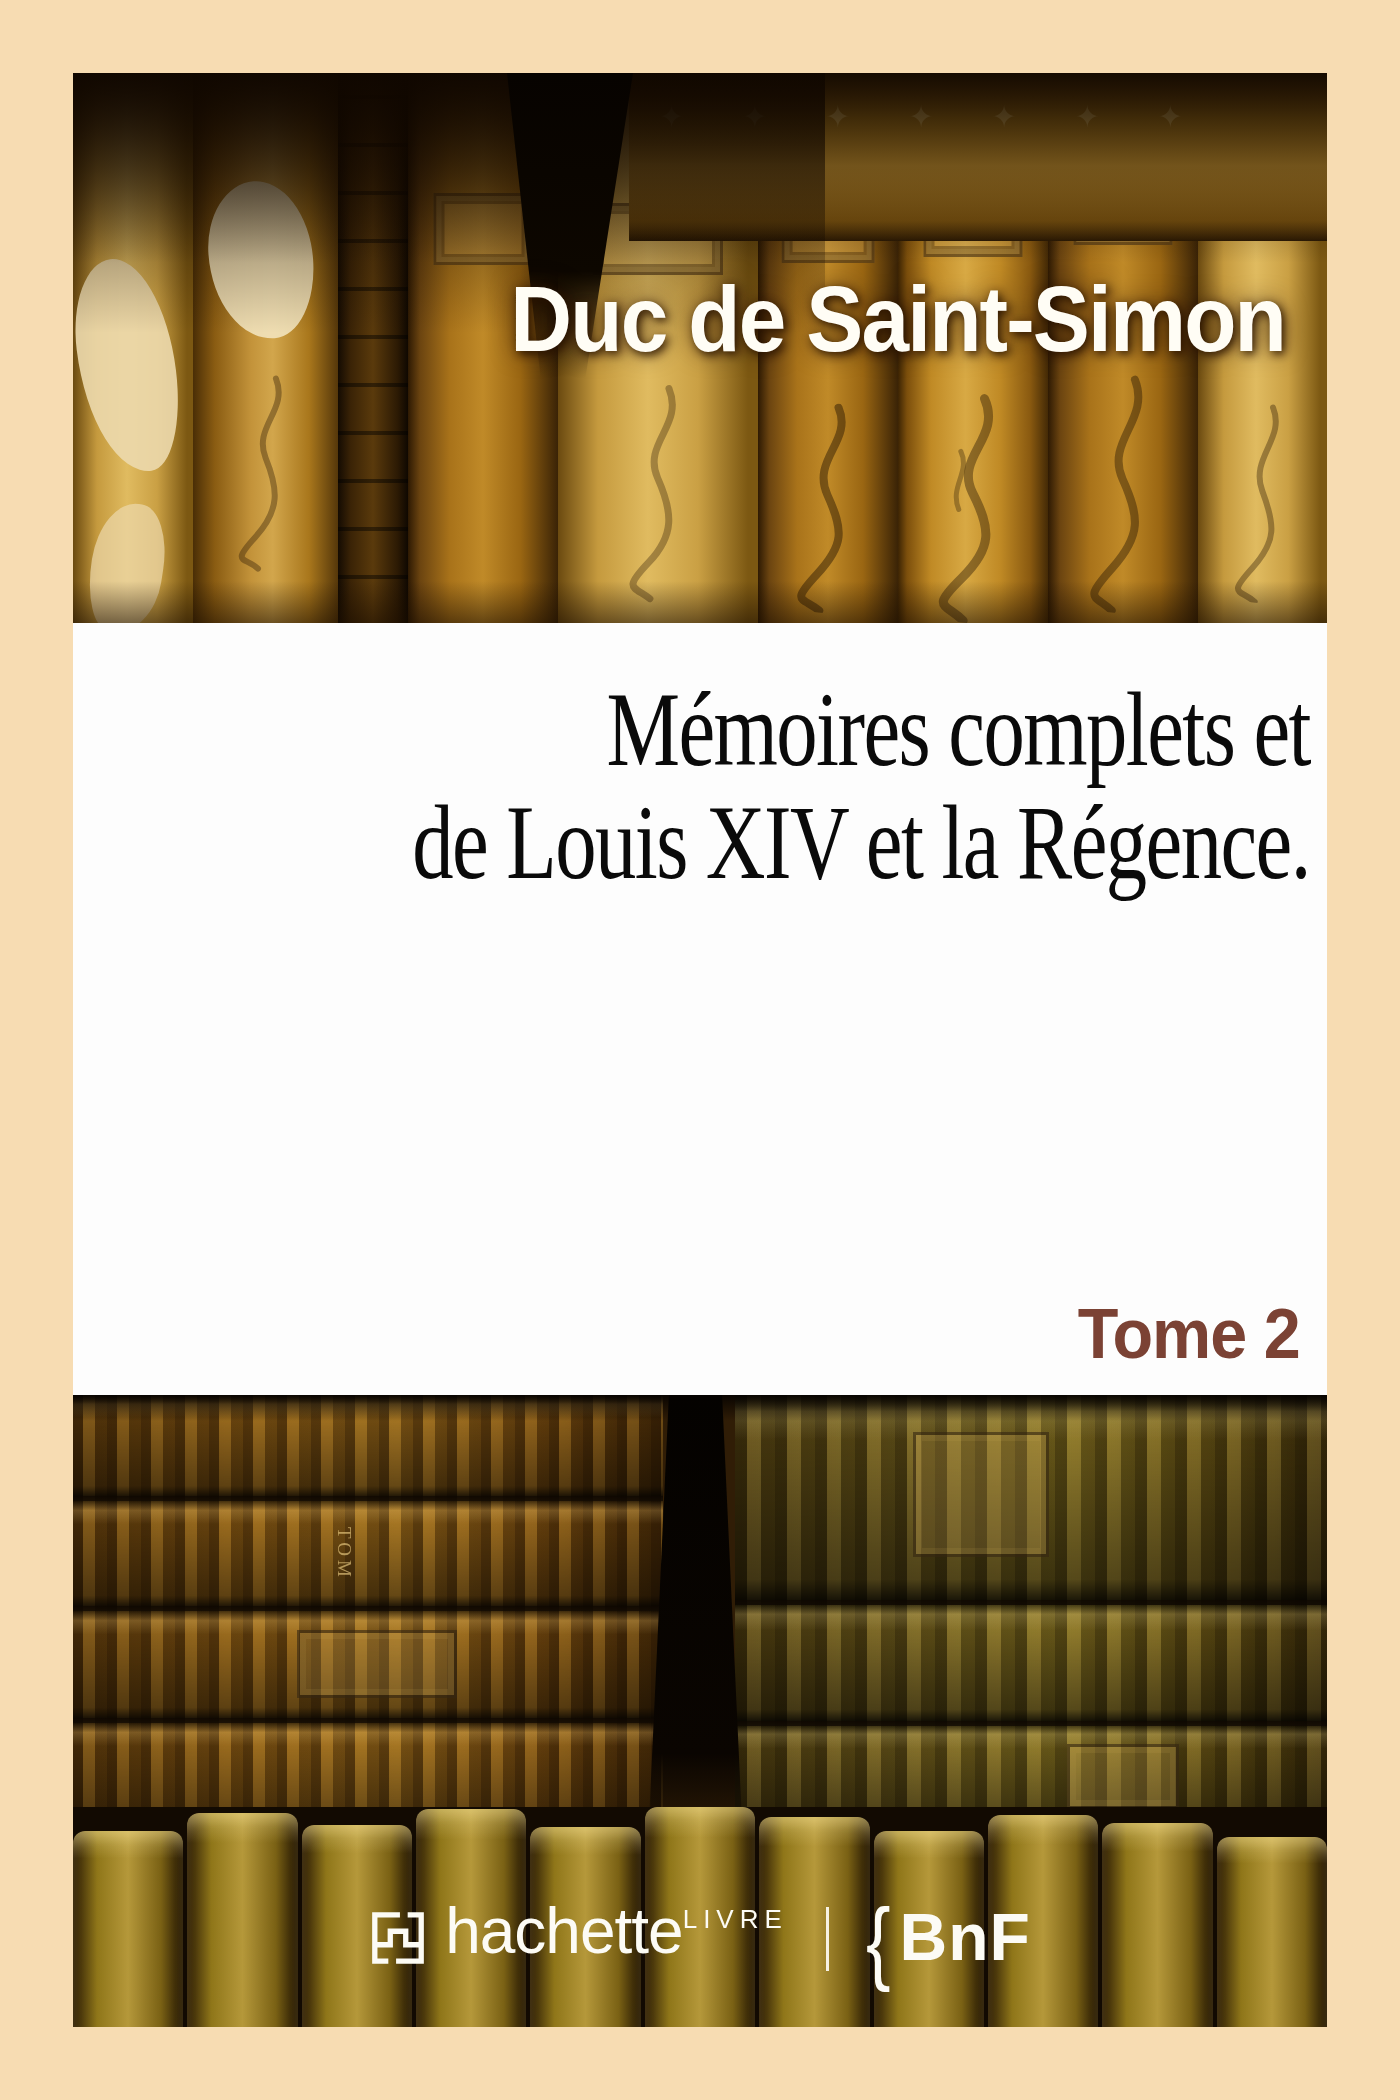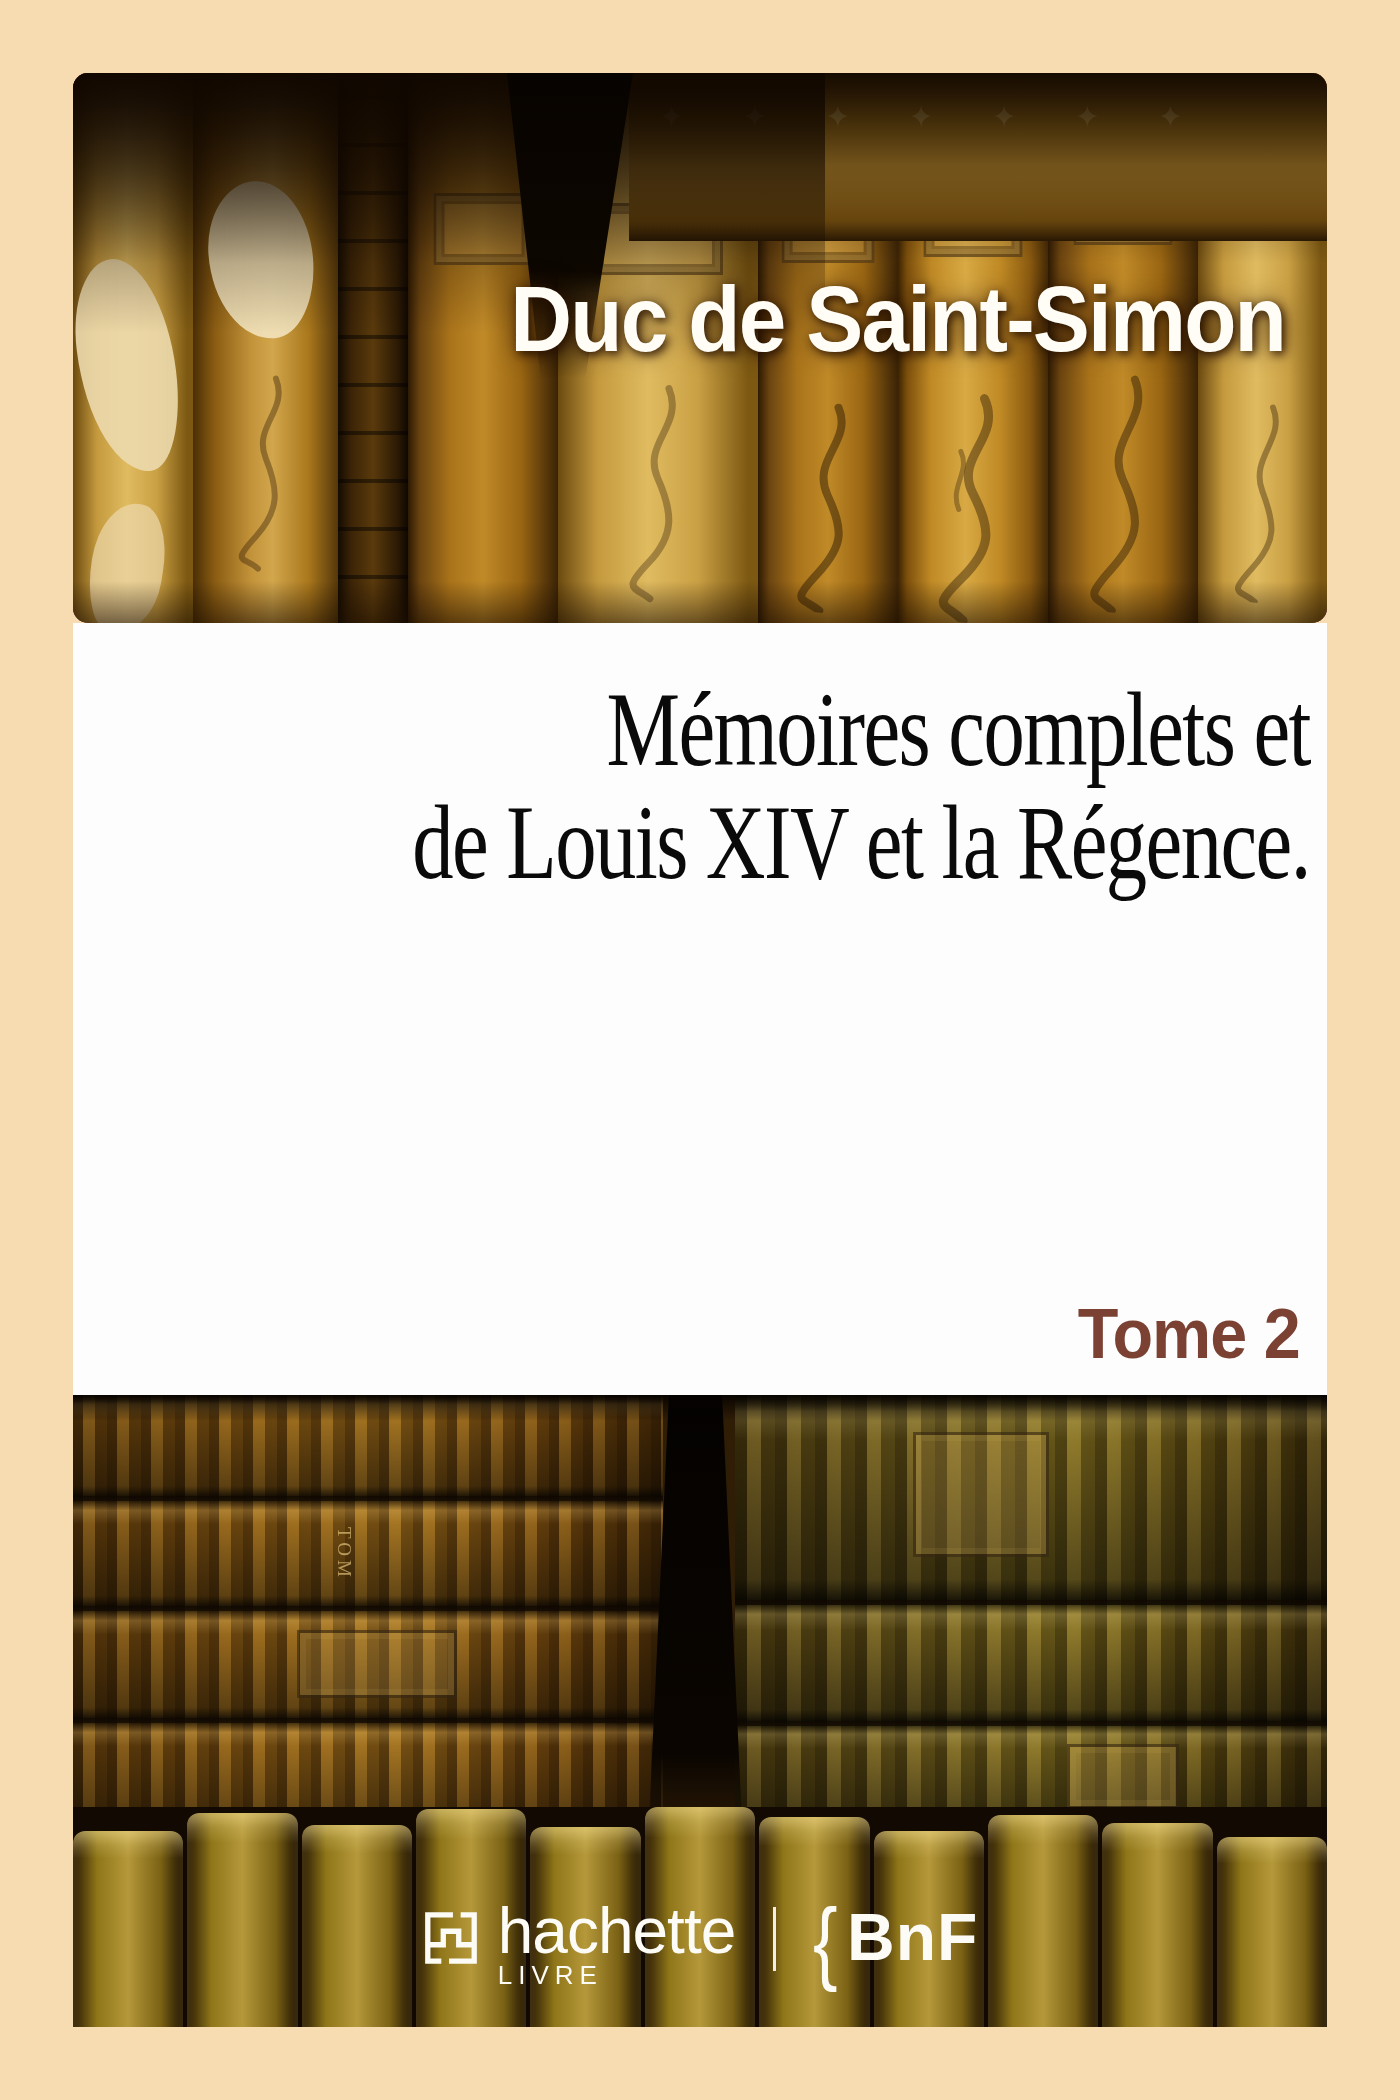--- a/index.html
+++ b/index.html
@@ -6,21 +6,21 @@
   body{width:1400px;height:2100px;overflow:hidden;background:#e9e2d5;}
   .cover{
     position:relative;width:1400px;height:2100px;
     background:#f7dcb2;
     font-family:"Liberation Sans",sans-serif;
   }
 
   
   .photo-top{
     position:absolute;left:73px;top:73px;width:1254px;height:550px;
-    overflow:hidden;background:#701a75;border-radius:15px;
+    overflow:hidden;background:#701a75;
   }
   .spines-top{position:absolute;inset:0;display:flex;}
   .spine{position:relative;height:100%;}
   .g-a{background:linear-gradient(90deg,#3c2404 0,#7c4f0c 6%,#c08a25 22%,#d8a944 45%,#c08a25 68%,#8a5a10 88%,#442a06 100%);}
   .g-b{background:linear-gradient(90deg,#2e1a03 0,#6b4410 8%,#a9731a 28%,#c08a28 50%,#9a6612 75%,#3a2306 100%);}
   .g-d{background:linear-gradient(90deg,#6b4a10 0,#c59a3e 20%,#e0bb60 45%,#caa044 70%,#7c5812 95%);}
   .g-e{background:linear-gradient(90deg,#4a2e06 0,#8a5c12 15%,#c3933a 40%,#d2a64c 55%,#a9771c 80%,#55370a 100%);}
   .stitch{background-image:repeating-linear-gradient(0deg,transparent 0 44px,rgba(0,0,0,.45) 44px 48px),
           linear-gradient(90deg,#140b02 0,#3a2306 18%,#5a3a0c 50%,#2c1a04 85%,#0f0801 100%);}
   .lbl{
@@ -136,21 +136,21 @@
       linear-gradient(180deg,rgba(255,235,160,.35) 0,rgba(255,235,160,0) 14%),
       linear-gradient(90deg,#2a1a04 0,#8f7619 22%,#b5983a 50%,#7a6114 80%,#201302 100%);
     box-shadow:inset 0 8px 10px rgba(255,230,150,.22);
   }
   .logo-row{
     position:absolute;left:0;right:0;top:508px;z-index:6;
     display:flex;align-items:flex-start;justify-content:center;
     color:#fcfbf5;
   }
   .hl-mark{width:58px;height:58px;margin-top:6px;}
-  .hl-text{margin-left:18px;display:flex;flex-direction:column;}
+  .hl-text{margin-left:18px;display:flex;flex-direction:row;}
   .hl-word{font-size:64px;line-height:56px;letter-spacing:-1px;font-weight:400;}
   .hl-sub{font-size:26px;line-height:28px;letter-spacing:6px;font-weight:400;margin-top:2px;}
   .logo-divider{width:3px;height:64px;background:rgba(252,248,238,.95);margin:4px 34px 0 38px;align-self:flex-start;}
   .bnf{display:flex;align-items:flex-start;margin-top:2px;}
   .bnf-brace{font-size:92px;line-height:72px;font-weight:400;transform:scaleX(.8);}
   .bnf-word{font-size:66px;line-height:64px;font-weight:700;letter-spacing:1px;margin-left:6px;}
 </style>
 </head>
 <body>
 

